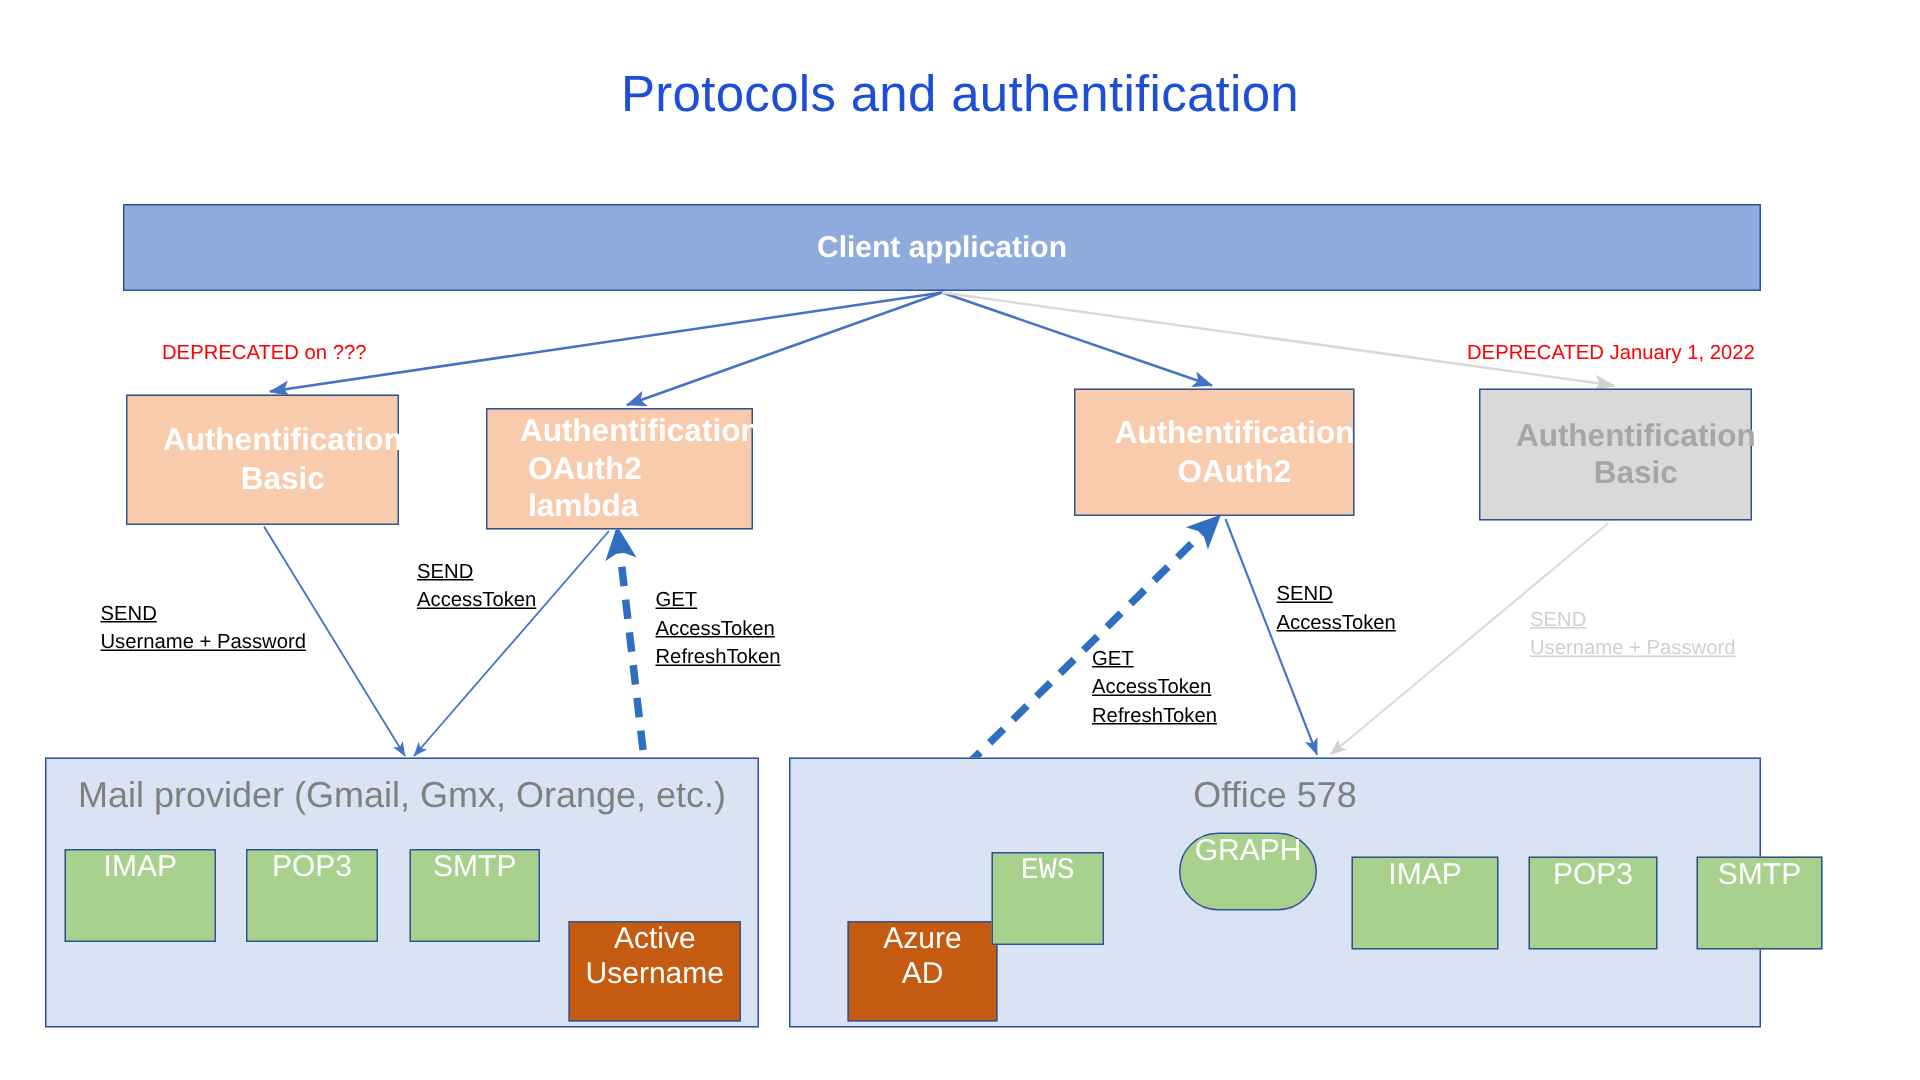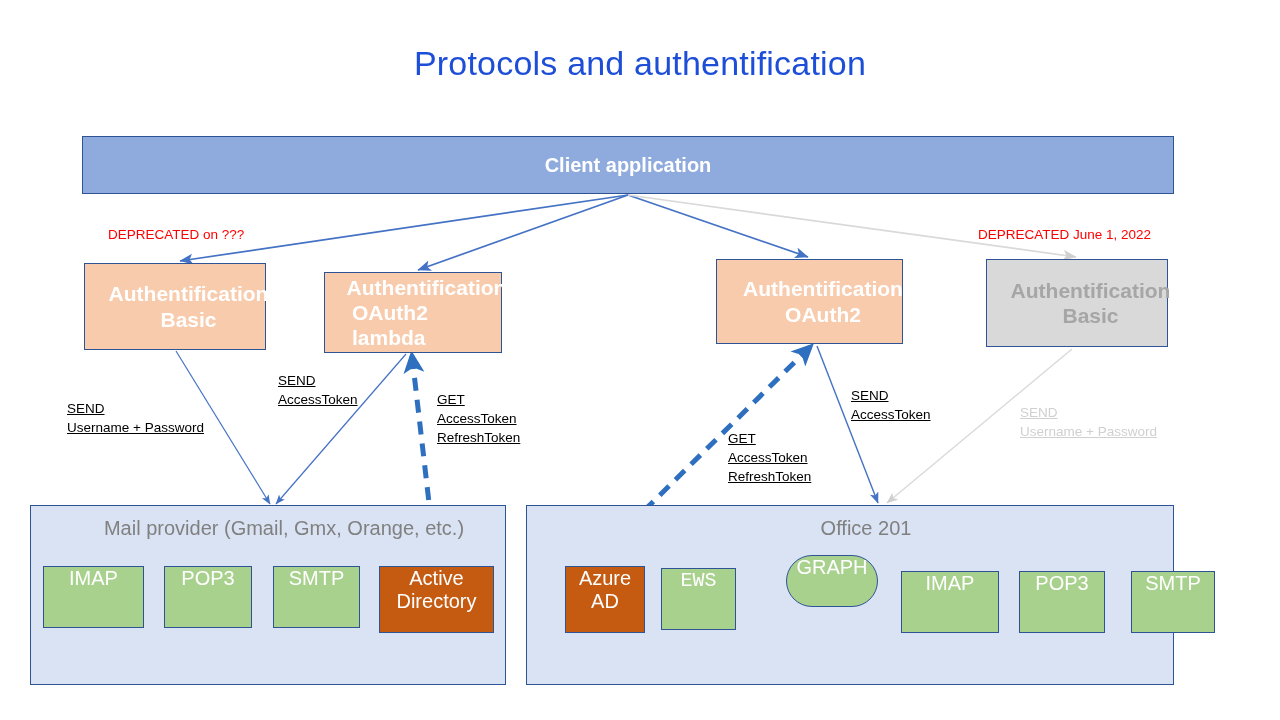--- a/index.html
+++ b/index.html
@@ -50,31 +50,31 @@
   #lbl-send-token-2{left:851px;top:386px;}
   #lbl-send-user-pw-dim{left:1020px;top:403px;}
 
   .container-box{
     position:absolute;box-sizing:border-box;
     background:#DAE3F3;border:1px solid #2F5496;
   }
   #mail-provider{left:30px;top:505px;width:476px;height:180px;}
   #office365{left:526px;top:505px;width:648px;height:180px;}
   .container-title{
-    position:absolute;left:16px;top:11px;width:100%;text-align:center;
-    font-size:20px;color:#808080;
+    position:absolute;left:0;top:11px;width:100%;text-align:center;
+    font-size:24px;color:#808080;
   }
 
   .svc{
     position:absolute;box-sizing:border-box;border:1px solid #2F5496;
     background:#A9D18E;color:#ffffff;font-size:20px;
     display:flex;align-items:center;text-align:center;
     line-height:1.15;flex-direction:column;
   }
-  .svc.accent{background:#C55A11;}
+  .svc.accent{background:#C55A11;margin-top:48px;}
   .svc span{display:block;}
 </style>
 </head>
 <body>
 
 <div id="stage">
 
   <div id="page-title">Protocols and authentification</div>
 
   <svg id="wires" viewBox="0 0 1280 720">
@@ -112,21 +112,21 @@
     <line x1="810" y1="347" x2="592" y2="562" stroke="#2E6FBF" stroke-width="5" stroke-dasharray="13 9" marker-end="url(#ah-thick)" marker-start="url(#ah-thick-start)"></line>
 
     <line x1="1072" y1="349" x2="887" y2="503" stroke="#D9D9D9" stroke-width="1.4" marker-end="url(#ah-gray)"></line>
   </svg>
 
   <div class="node client-bar">
     <span>Client application</span>
   </div>
 
   <div class="dep-label" id="dep-left">DEPRECATED on ???</div>
-  <div class="dep-label" id="dep-right">DEPRECATED June 1, 2022</div>
+  <div class="dep-label" id="dep-right">DEPRECATED January 1, 2022</div>
 
   <div class="node auth-box" id="auth-basic-left">
     <span>Authentification</span>
     <span>Basic</span>
   </div>
 
   <div class="node auth-box" id="auth-oauth-lambda">
     <span>Authentification</span>
     <span>OAuth2 lambda</span>
   </div>
@@ -180,28 +180,28 @@
       <span>IMAP</span>
     </div>
     <div class="svc" style="left:133px;top:60px;width:88px;height:62px;">
       <span>POP3</span>
     </div>
     <div class="svc" style="left:242px;top:60px;width:87px;height:62px;">
       <span>SMTP</span>
     </div>
     <div class="svc accent" style="left:348px;top:60px;width:115px;height:67px;">
       <span>Active</span>
-      <span>Directory</span>
+      <span>Username</span>
     </div>
   </div>
 
   <div class="container-box" id="office365">
-    <div class="container-title">Office 201</div>
-
-    <div class="svc accent" style="left:38px;top:60px;width:80px;height:67px;">
+    <div class="container-title">Office 578</div>
+
+    <div class="svc accent" style="left:38px;top:60px;width:100px;height:67px;">
       <span>Azure</span>
       <span>AD</span>
     </div>
     <div class="svc" style="left:134px;top:62px;width:75px;height:62px;font-family:Liberation Mono, monospace;">
       <span>EWS</span>
     </div>
     <div class="svc" style="left:259px;top:49px;width:92px;height:52px;border-radius:28px;">
       <span>GRAPH</span>
     </div>
     <div class="svc" style="left:374px;top:65px;width:98px;height:62px;">

